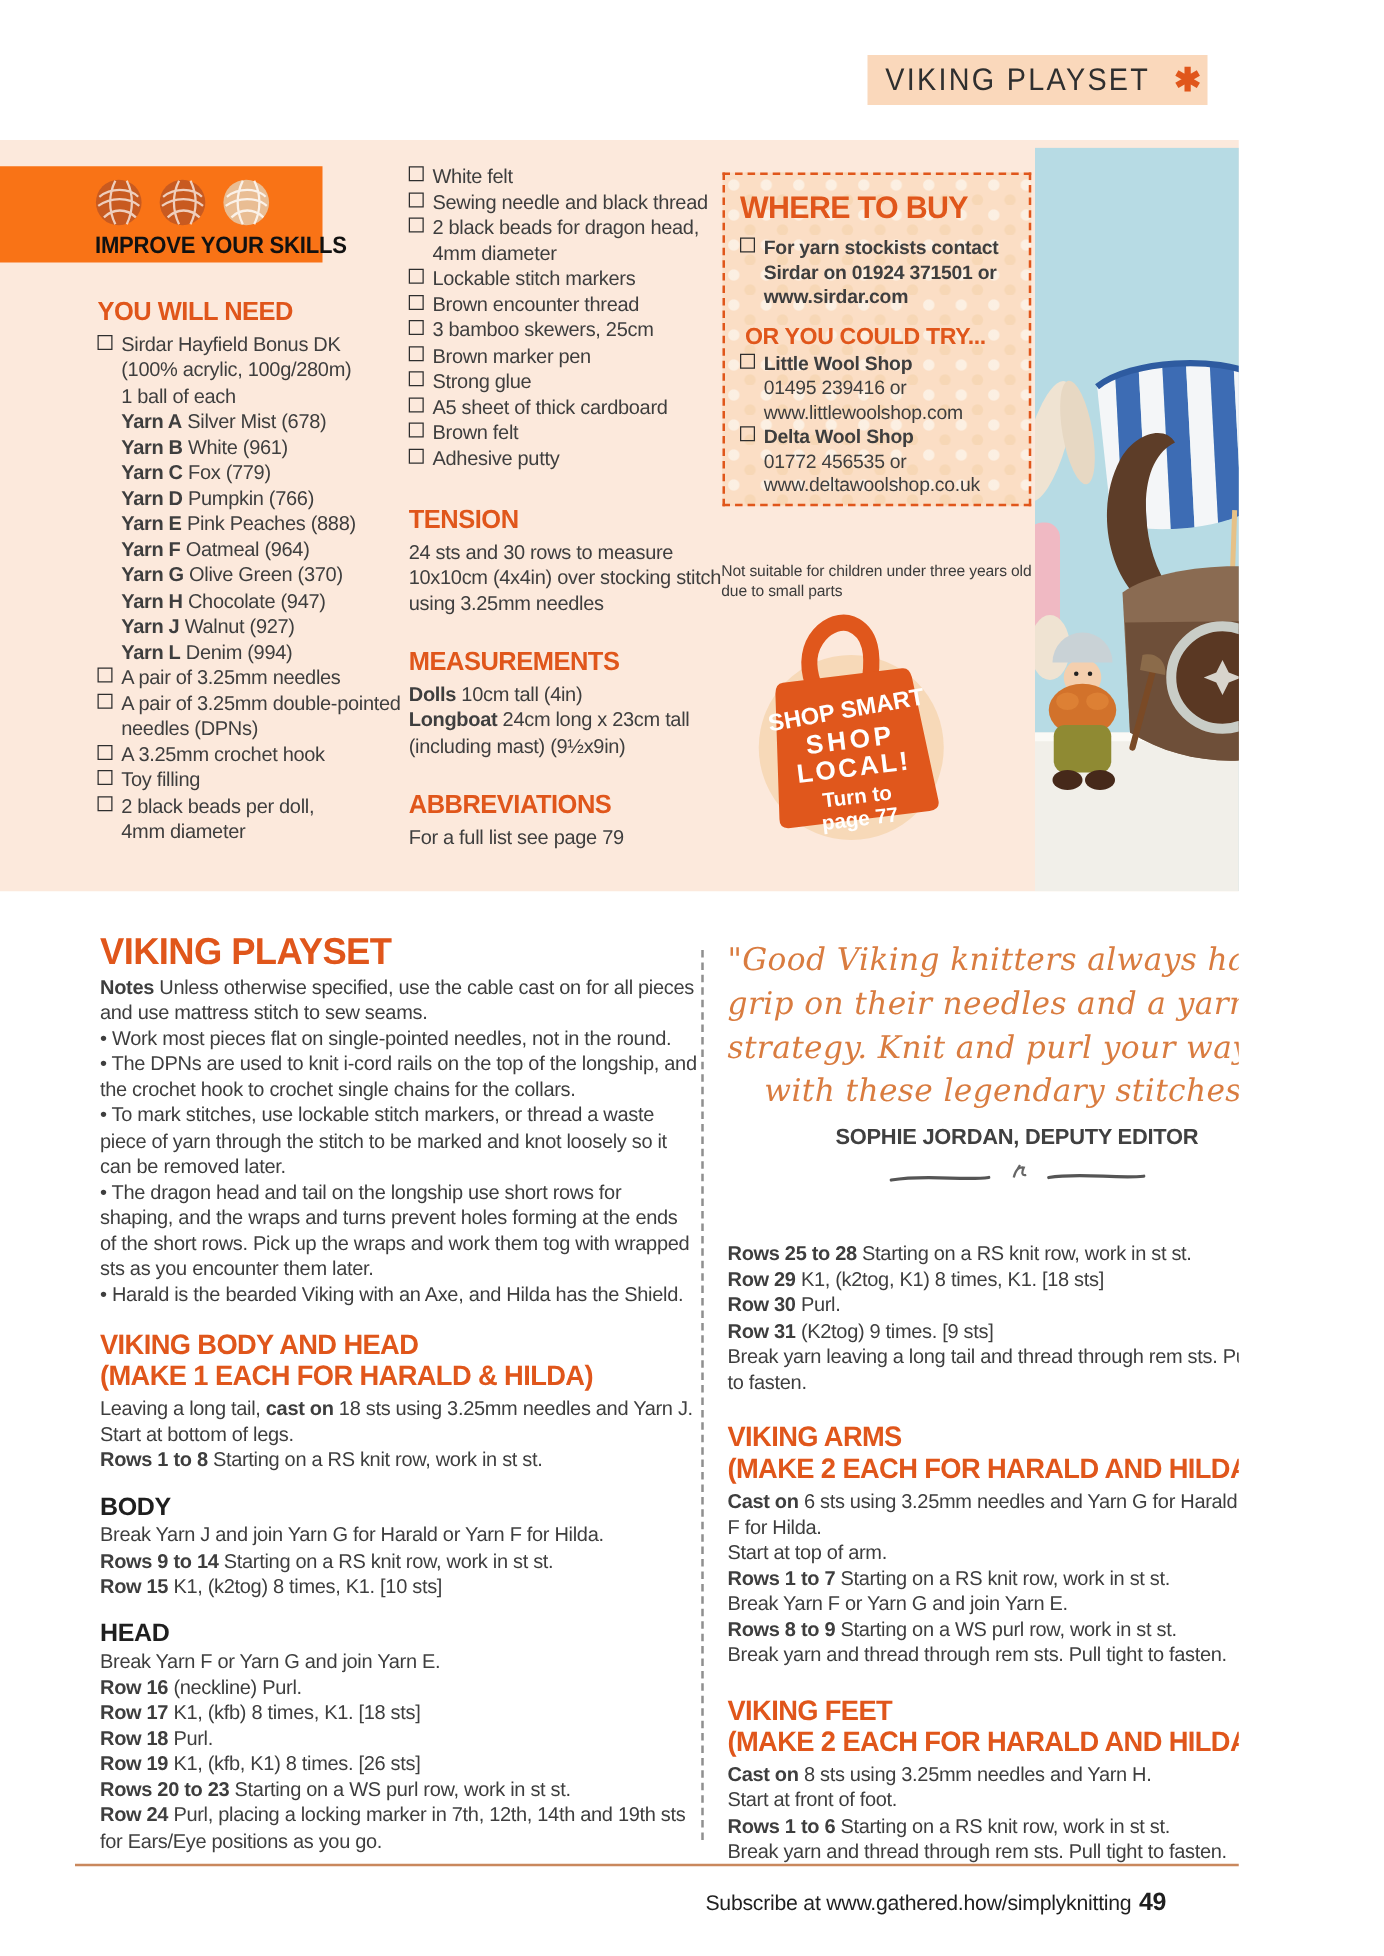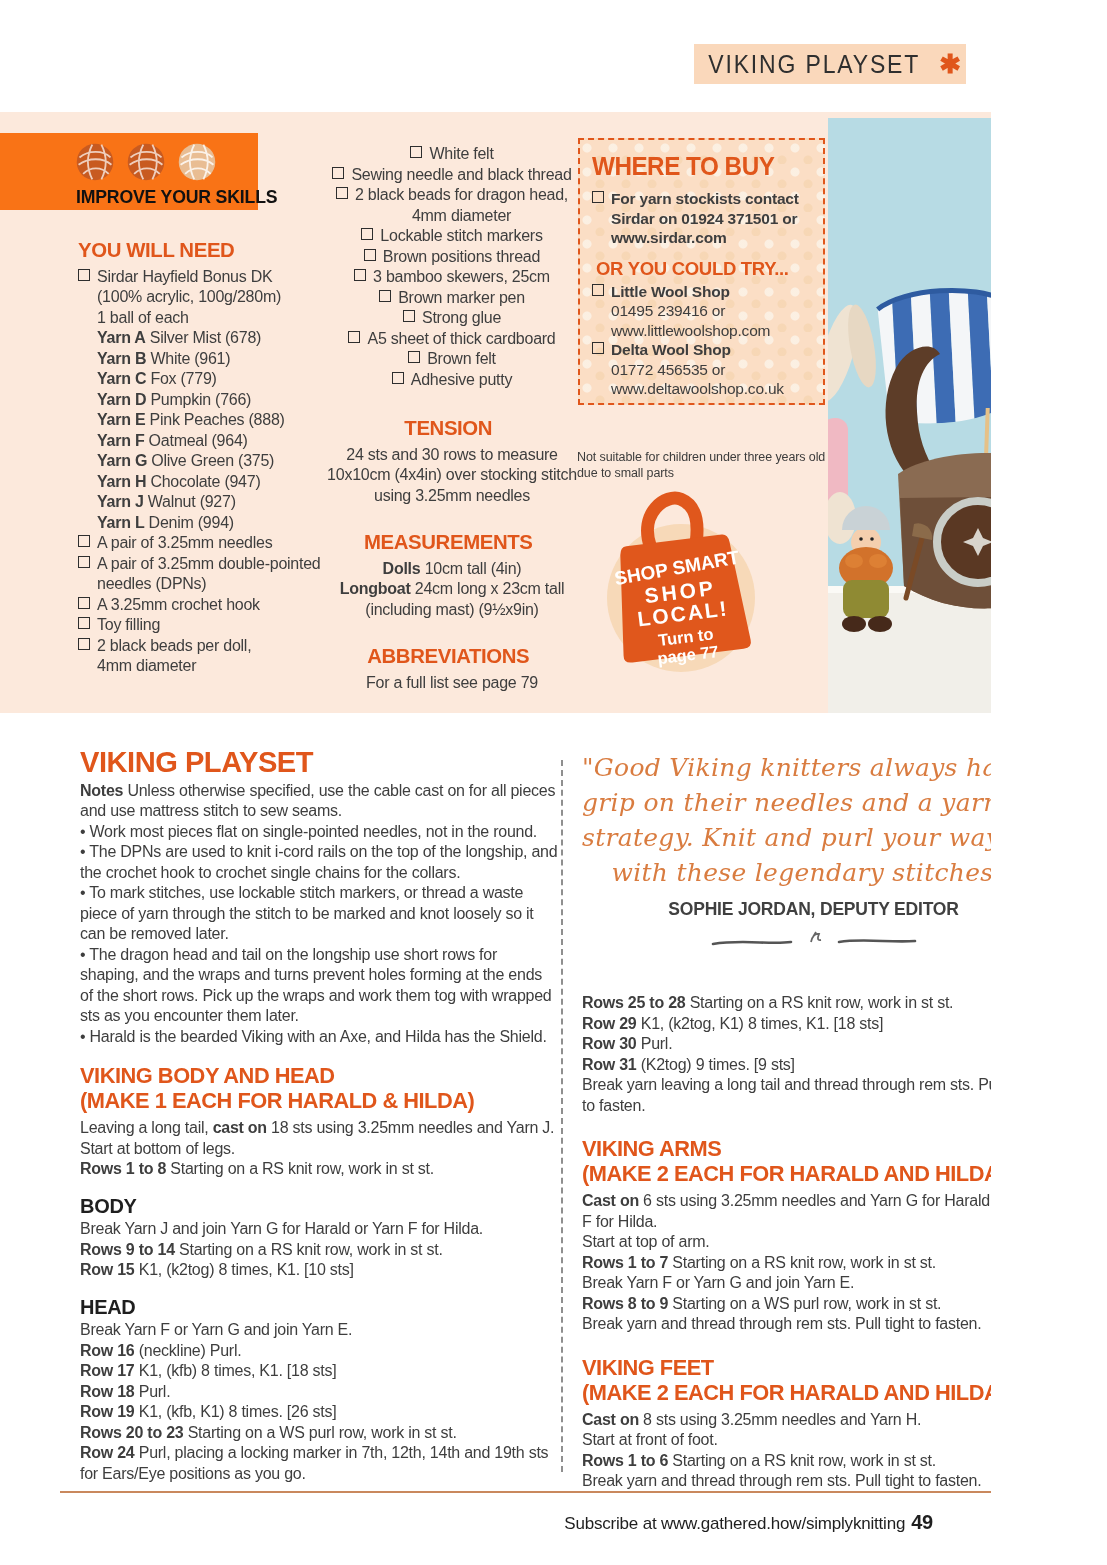--- a/index.html
+++ b/index.html
@@ -21,21 +21,21 @@
     transform:scaleX(.93);transform-origin:left;white-space:nowrap;letter-spacing:-.2px;}
 
   .oh{color:#e0561b;font-weight:800;font-size:21px;margin:0 0 6px 0;letter-spacing:-.4px;
       transform:scaleX(.97);transform-origin:left;white-space:nowrap;}
   .listcol{font-size:16px;line-height:20.5px;letter-spacing:-.25px;}
   .cl-line{padding-left:19px;text-indent:-19px;}
   .cl-line.ind1{text-indent:0;}
   .cbx{display:inline-block;width:10px;height:10px;border:1.6px solid #2e2e2e;margin-right:7px;
        text-indent:0;vertical-align:1px;background:transparent;}
   .ywn{top:240px;left:78px;width:252px;}
-  .midcol{top:144px;left:327px;width:250px;text-align:center;}
+  .midcol{top:132px;left:327px;width:250px;}
   .block{margin-bottom:18px;}
   .bodytxt{font-size:16px;line-height:20.5px;letter-spacing:-.25px;}
   .bodytxt p{margin:0;}
 
   
   .wtb{top:138px;left:578px;width:247px;height:267px;border:2px dashed #e0561b;box-sizing:border-box;
     padding:12px 10px 8px 12px;
     background:
       radial-gradient(circle at 7px 8px, rgba(252,243,232,.85) 4px, transparent 5px),
       radial-gradient(circle at 20px 20px, rgba(246,214,180,.9) 4px, transparent 5px),
@@ -214,21 +214,21 @@
         <div class="cl-line ind1"><b>Yarn B</b><span> White (961)</span></div>
 
         <div class="cl-line ind1"><b>Yarn C</b><span> Fox (779)</span></div>
 
         <div class="cl-line ind1"><b>Yarn D</b><span> Pumpkin (766)</span></div>
 
         <div class="cl-line ind1"><b>Yarn E</b><span> Pink Peaches (888)</span></div>
 
         <div class="cl-line ind1"><b>Yarn F</b><span> Oatmeal (964)</span></div>
 
-        <div class="cl-line ind1"><b>Yarn G</b><span> Olive Green (375)</span></div>
+        <div class="cl-line ind1"><b>Yarn G</b><span> Olive Green (370)</span></div>
 
         <div class="cl-line ind1"><b>Yarn H</b><span> Chocolate (947)</span></div>
 
         <div class="cl-line ind1"><b>Yarn J</b><span> Walnut (927)</span></div>
 
         <div class="cl-line ind1"><b>Yarn L</b><span> Denim (994)</span></div>
 
         <div class="cl-line"><span class="cbx"></span><span>A pair of 3.25mm needles</span></div>
 
         <div class="cl-line"><span class="cbx"></span><span>A pair of 3.25mm double-pointed</span></div>
@@ -251,21 +251,21 @@
         <div class="cl-line"><span class="cbx"></span><span>White felt</span></div>
 
         <div class="cl-line"><span class="cbx"></span><span>Sewing needle and black thread</span></div>
 
         <div class="cl-line"><span class="cbx"></span><span>2 black beads for dragon head,</span></div>
 
         <div class="cl-line ind1"><span>4mm diameter</span></div>
 
         <div class="cl-line"><span class="cbx"></span><span>Lockable stitch markers</span></div>
 
-        <div class="cl-line"><span class="cbx"></span><span>Brown positions thread</span></div>
+        <div class="cl-line"><span class="cbx"></span><span>Brown encounter thread</span></div>
 
         <div class="cl-line"><span class="cbx"></span><span>3 bamboo skewers, 25cm</span></div>
 
         <div class="cl-line"><span class="cbx"></span><span>Brown marker pen</span></div>
 
         <div class="cl-line"><span class="cbx"></span><span>Strong glue</span></div>
 
         <div class="cl-line"><span class="cbx"></span><span>A5 sheet of thick cardboard</span></div>
 
         <div class="cl-line"><span class="cbx"></span><span>Brown felt</span></div>

